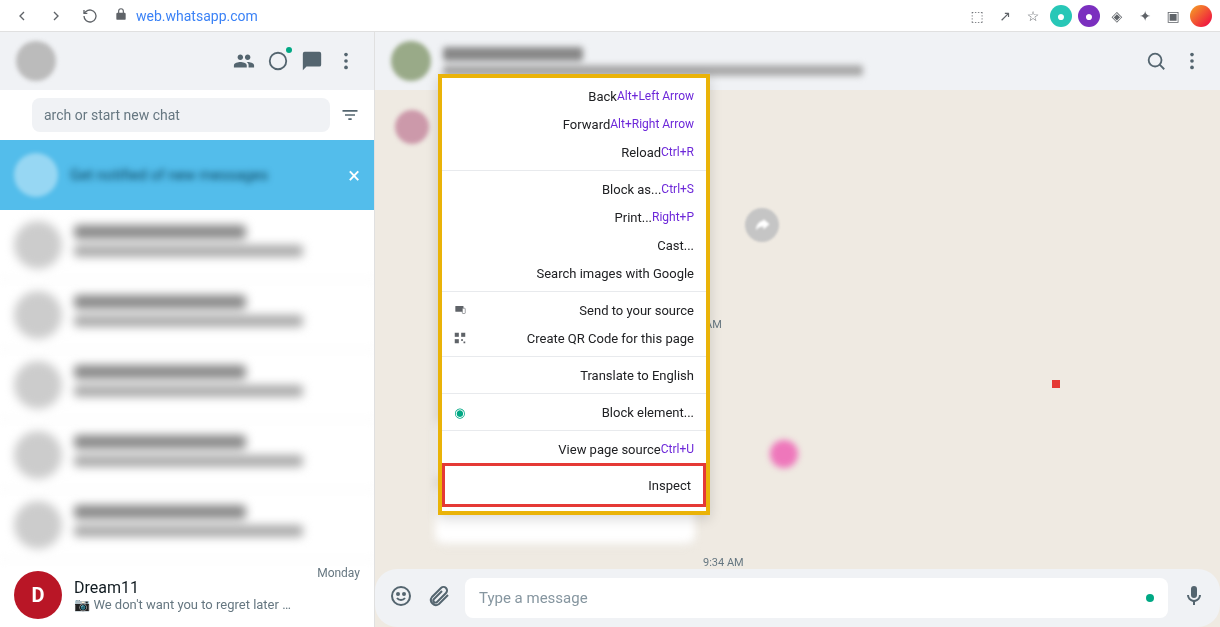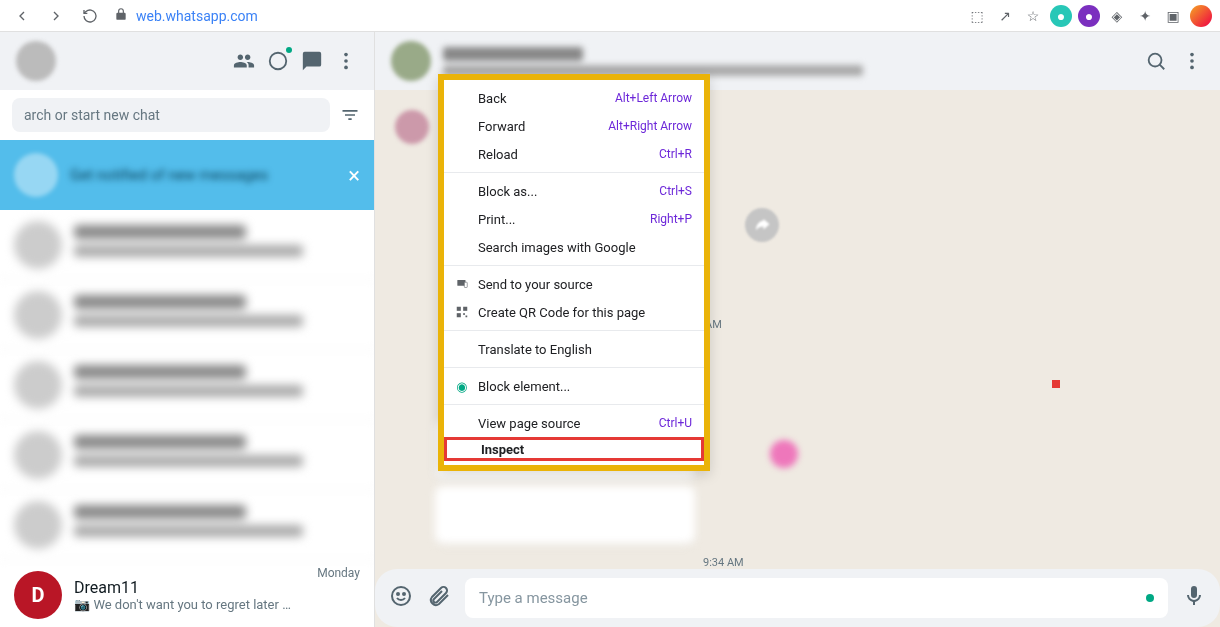--- a/index.html
+++ b/index.html
@@ -26,21 +26,21 @@
   
   .left-header { height:58px; background:#f0f2f5; display:flex; align-items:center; padding:0 16px; gap:10px; }
   .avatar { width:40px; height:40px; border-radius:50%; background:#bbb; filter: blur(2px); }
   .left-header .spacer { flex:1; }
   .hicon { color:#54656f; width:24px; height:24px; display:flex; align-items:center; justify-content:center; }
   .hicon svg { width:22px; height:22px; }
   .status-ring { position:relative; }
   .status-ring::after { content:''; position:absolute; top:-2px; right:-2px; width:6px; height:6px; background:#00a884; border-radius:50%; }
 
   .search-row { padding:8px 12px; background:#fff; display:flex; align-items:center; gap:8px; }
-  .search-box { flex:1; height:34px; background:#f0f2f5; border-radius:8px; display:flex; align-items:center; padding:0 12px; color:#667781; font-size:14px; }
+  .search-box { flex:1; height:34px; background:#f0f2f5; border-radius:8px; display:flex; align-items:center; padding:0 12px; color:#667781; font-size:14px;margin-left:20px; }
   .filter-ic { color:#54656f; width:24px; height:24px; display:flex; align-items:center; justify-content:center; }
 
   .notif-banner { background:#53bdeb; color:#fff; height:70px; display:flex; align-items:center; padding:0 14px; gap:12px; position:relative; }
   .notif-circle { width:44px; height:44px; border-radius:50%; background:rgba(255,255,255,.4); filter:blur(2px); }
   .notif-text { flex:1; color:#073f57; font-size:15px; filter:blur(3px); }
   .notif-close { color:#fff; font-size:22px; }
 
   .chat-list { flex:1; overflow:hidden; position:relative; }
   .chat-item { height:70px; display:flex; align-items:center; padding:0 14px; gap:12px; border-bottom:1px solid #f0f0f0; filter: blur(5px); }
   .chat-item .av { width:48px; height:48px; border-radius:50%; background:#ccc; }
@@ -74,29 +74,29 @@
   .redsq { position:absolute; right:160px; top:290px; width:8px; height:8px; background:#e53935; }
 
   
   .composer { height:58px; background:#f0f2f5; display:flex; align-items:center; padding:0 14px; gap:14px;border-radius:22px; }
   .cicon { color:#54656f; }
   .cicon svg { width:24px; height:24px; }
   .msg-input { flex:1; height:40px; background:#fff; border-radius:8px; display:flex; align-items:center; padding:0 14px; color:#8696a0; font-size:15px; position:relative; }
   .green-dot { width:8px; height:8px; background:#00a884; border-radius:50%; position:absolute; right:14px; }
 
   
-  .ctx { position:absolute; left:438px; top:74px; width:272px; background:#fff; border:6px solid #eab308; box-shadow:0 4px 12px rgba(0,0,0,.15); font-size:13px; color:#202124; z-index:100; padding:4px 0; }
+  .ctx { position:absolute; left:438px; top:74px; width:272px; background:#fff; border:4px solid #eab308; box-shadow:0 4px 12px rgba(0,0,0,.15); font-size:13px; color:#202124; z-index:100; padding:4px 0;text-align:right; }
   .ctx-row { height:28px; display:flex; align-items:center; padding:0 12px 0 34px; position:relative; }
   .ctx-row .lab { flex:1; }
   .ctx-row .sc { color:#6d28d9; font-size:12px; }
   .ctx-sep { height:1px; background:#e8eaed; margin:4px 0; }
   .ctx-ic { position:absolute; left:10px; width:16px; height:16px; display:flex; align-items:center; justify-content:center; color:#5f6368; }
   .ctx-ic svg { width:14px; height:14px; }
   .ctx-highlight { border:3px solid #e53935; padding:0; }
-  .ctx-highlight .ctx-row { height:18px;font-weight:bold; }
+  .ctx-highlight .ctx-row { height:38px; }
 </style>
 </head>
 <body>
 
 <div class="browser-bar">
   <div class="nav-btn">
       <svg viewBox="0 0 24 24" fill="none" stroke="currentColor" stroke-width="2">
         <path d="M15 18l-6-6 6-6"></path>
       </svg>
     </div>
@@ -292,20 +292,23 @@
   <div class="ctx-sep"></div>
   <div class="ctx-row">
       <span class="lab">Block as...</span>
       <span class="sc">Ctrl+S</span>
     </div>
   <div class="ctx-row">
       <span class="lab">Print...</span>
       <span class="sc">Right+P</span>
     </div>
   <div class="ctx-row">
+      <span class="lab">Cast...</span>
+    </div>
+  <div class="ctx-row">
       <span class="lab">Search images with Google</span>
     </div>
   <div class="ctx-sep"></div>
   <div class="ctx-row">
       <span class="ctx-ic">
         <svg viewBox="0 0 24 24" fill="currentColor">
           <rect x="4" y="5" width="14" height="10" rx="1"></rect>
           <rect x="16" y="9" width="5" height="9" rx="1" fill="#fff" stroke="currentColor"></rect>
         </svg>
       </span>

